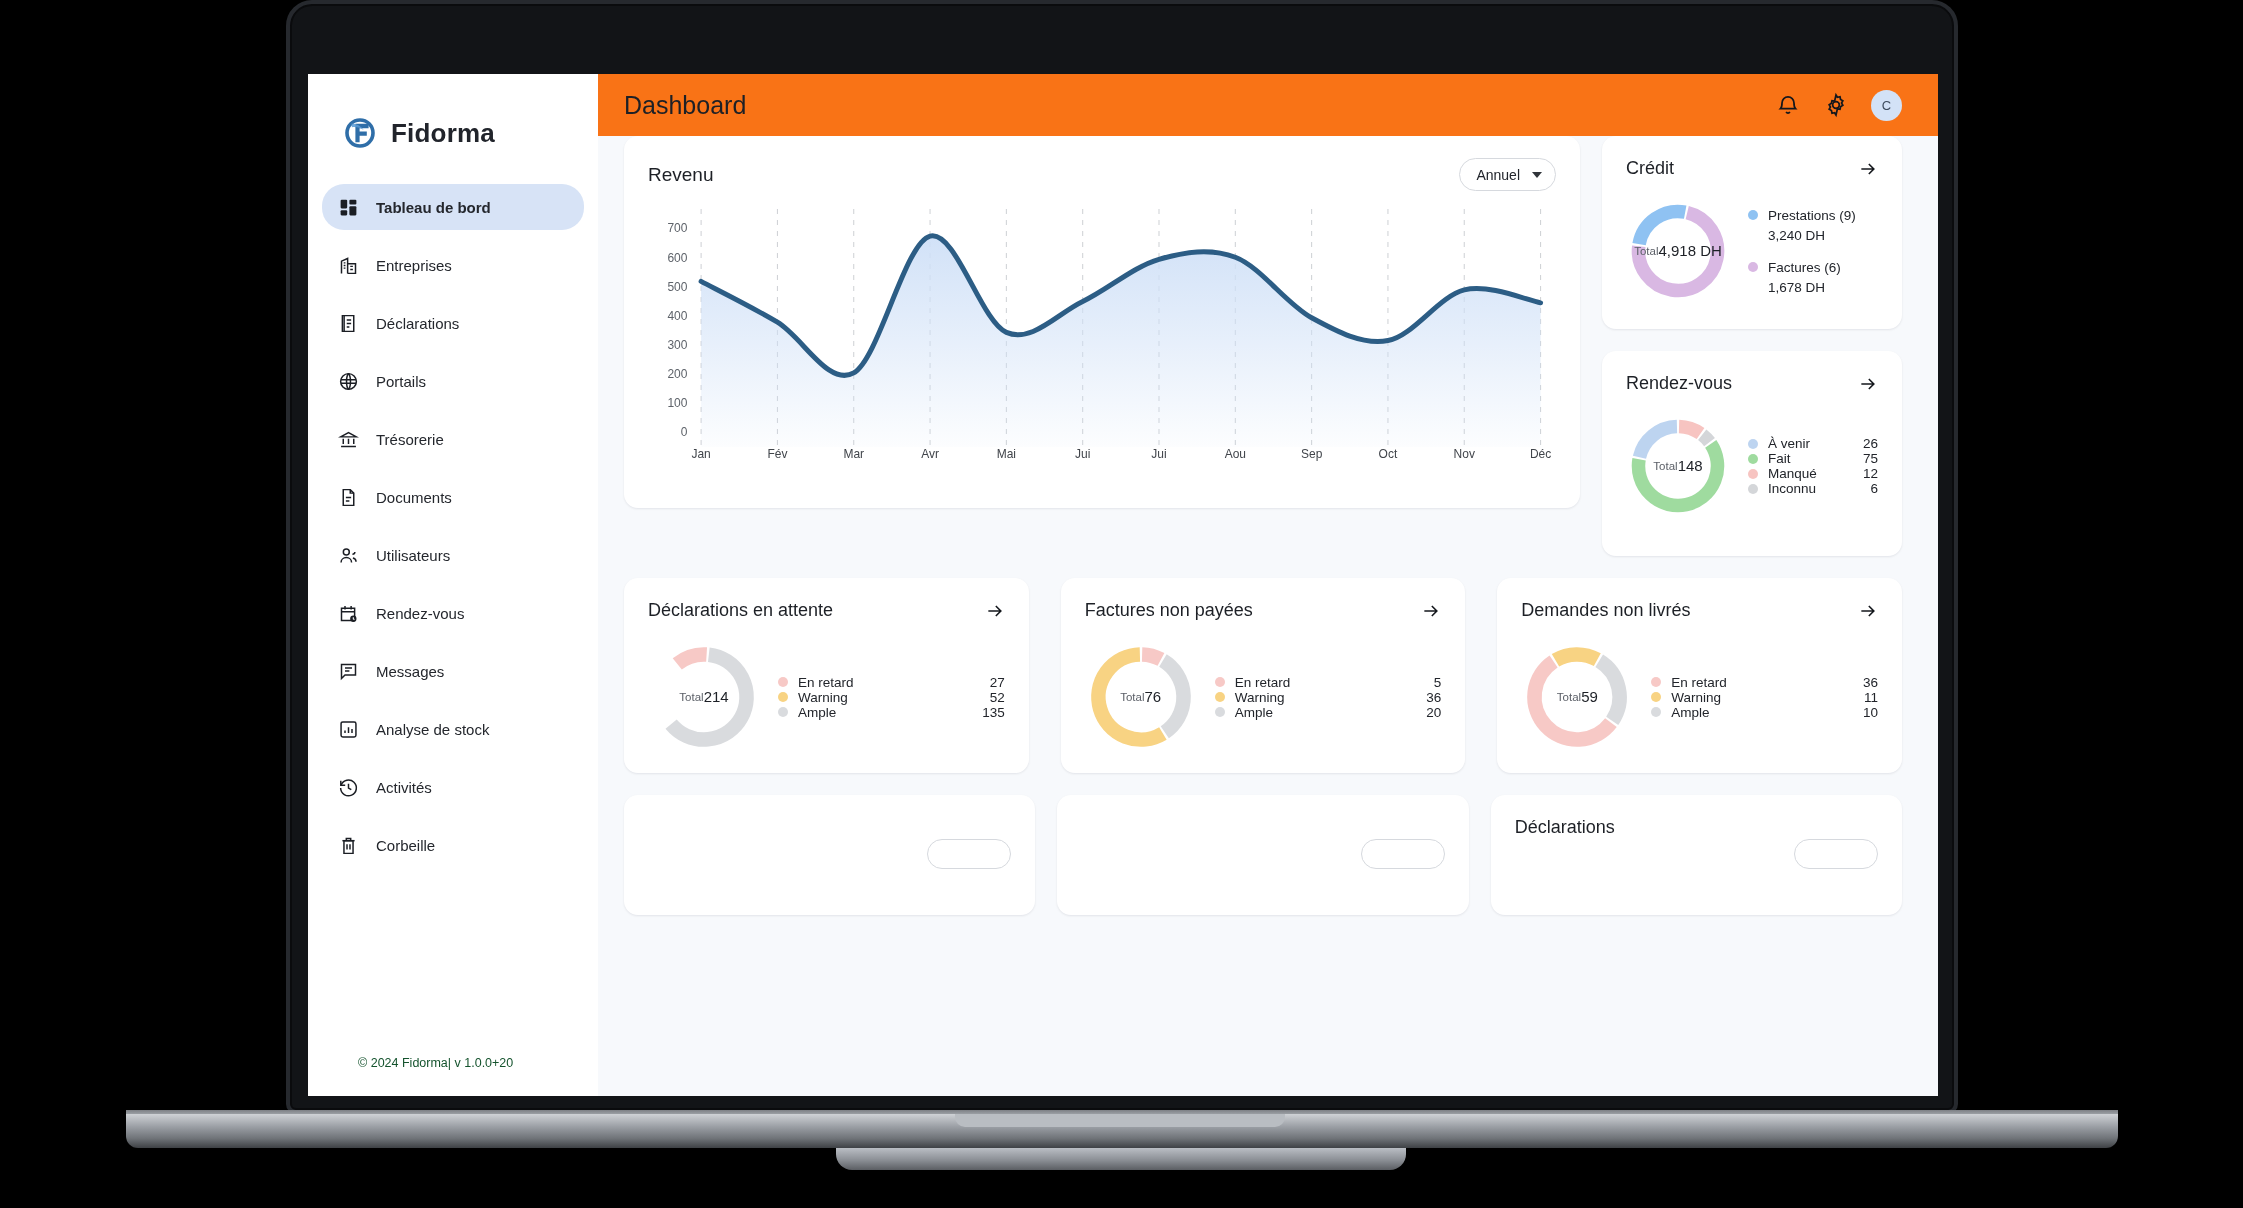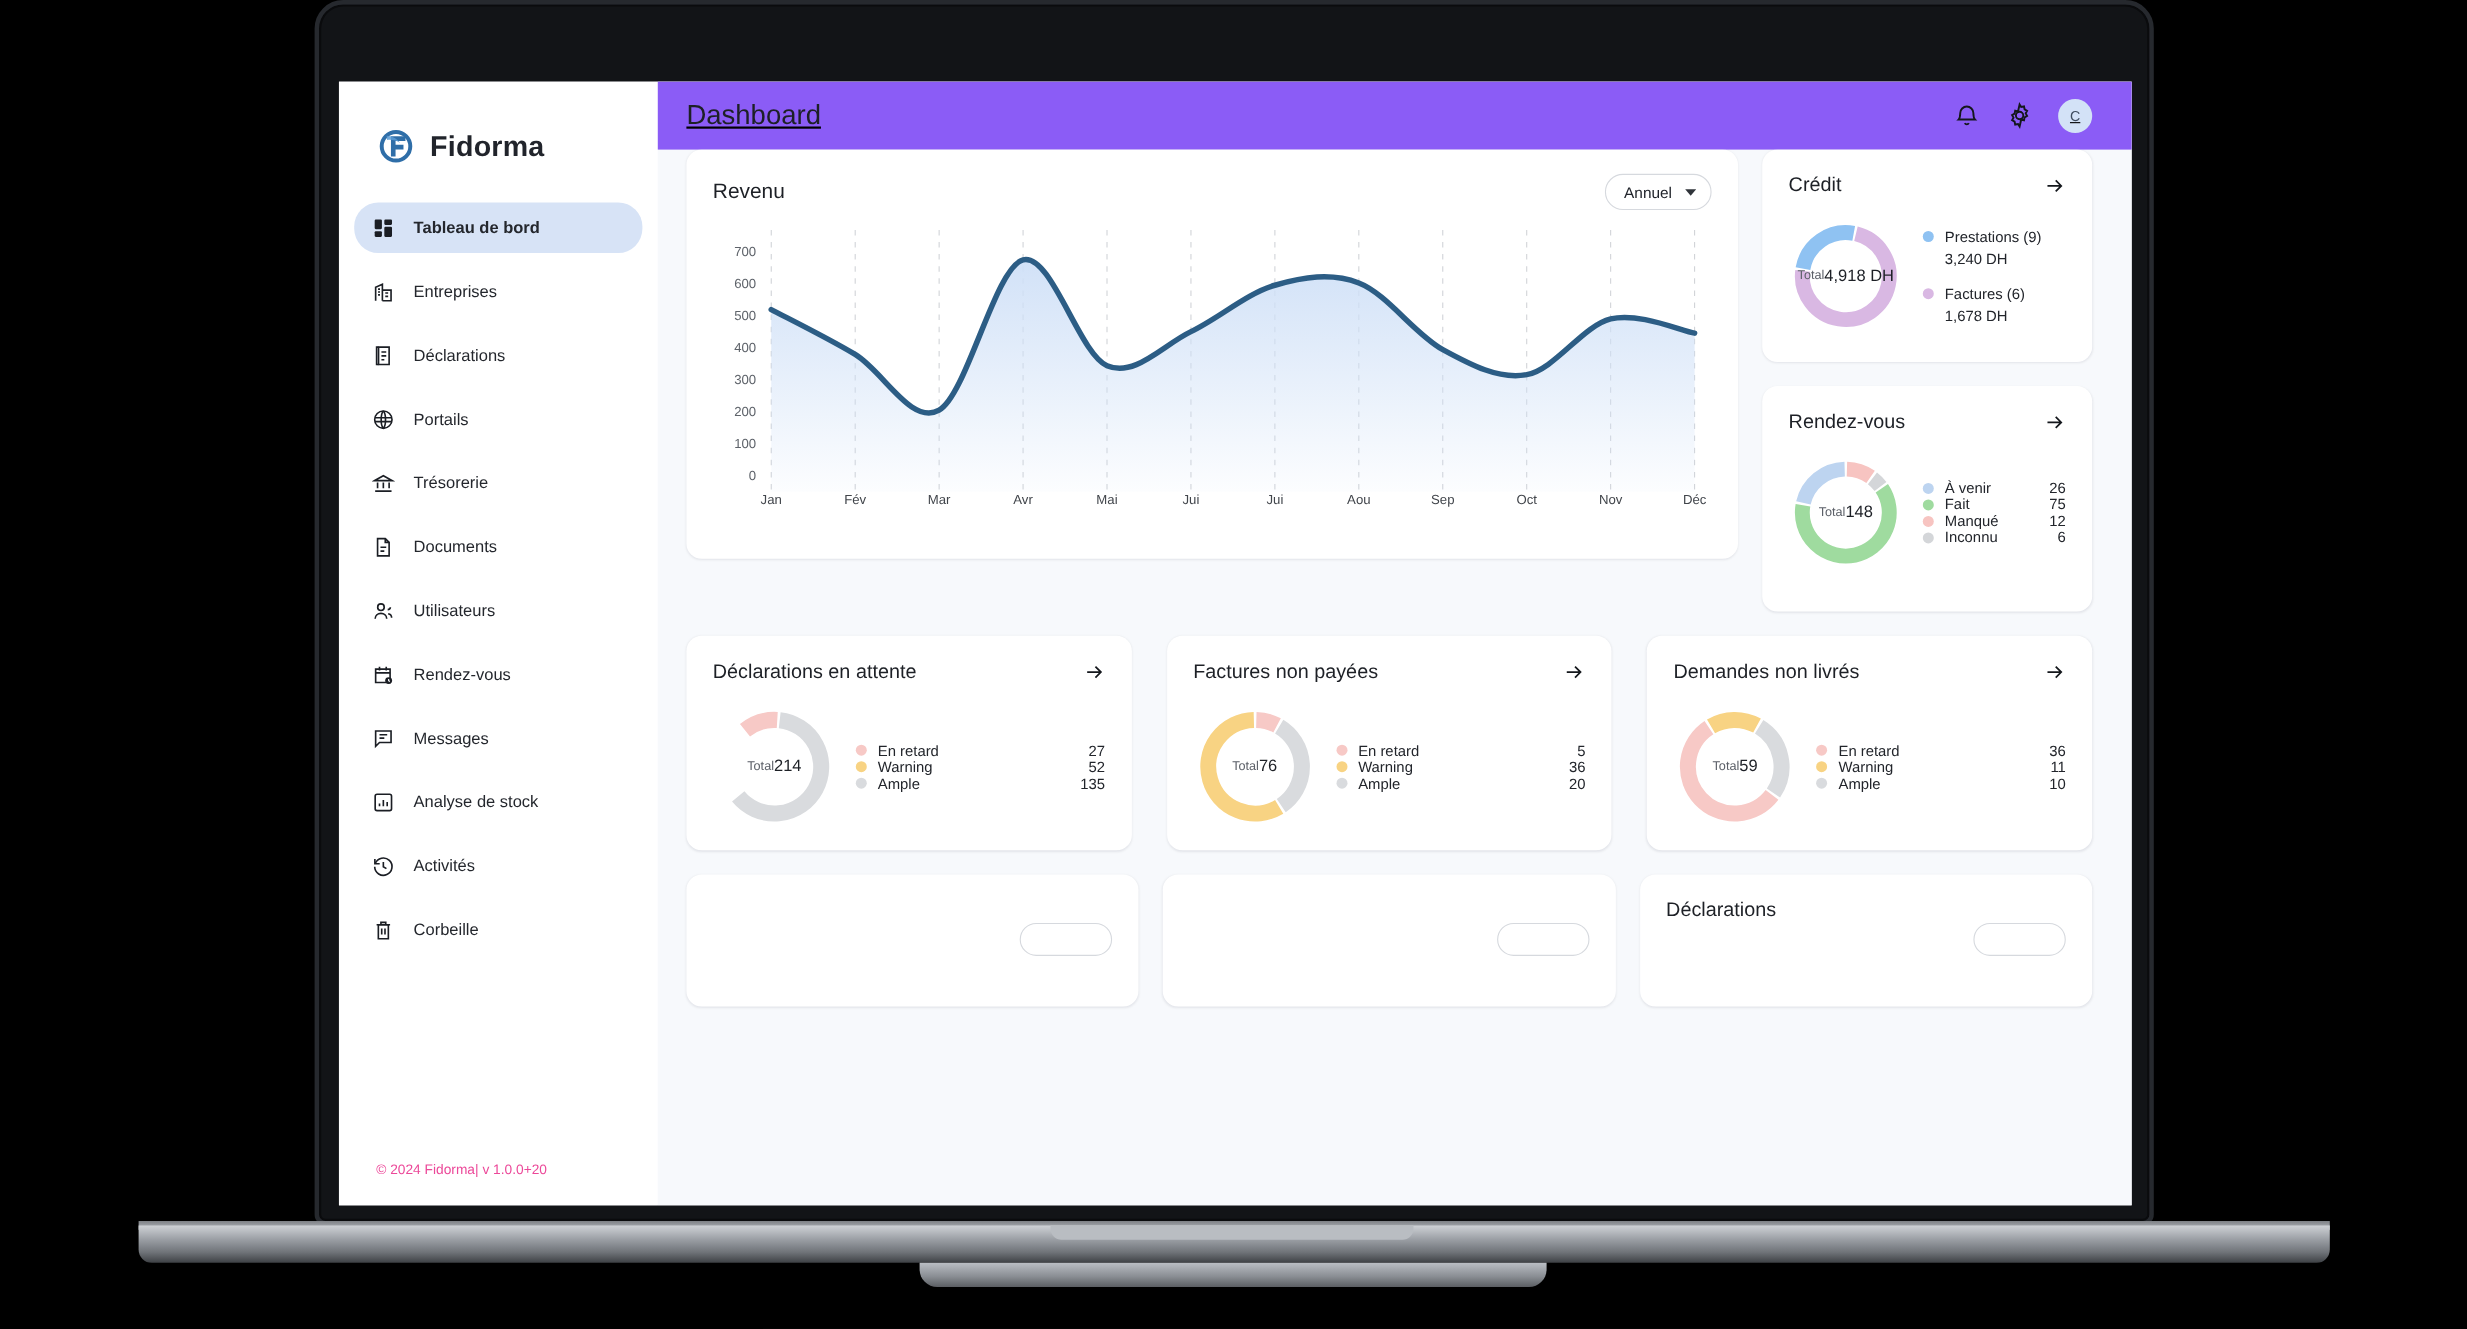--- a/index.html
+++ b/index.html
@@ -58,27 +58,27 @@
   .nav-item {
     display: flex; align-items: center; gap: 17px;
     height: 46px; padding: 0 16px; margin-bottom: 12px;
     border-radius: 22px; cursor: pointer; color: #22252b;
   }
   .nav-item.active { background: #d7e3f6; }
   .nav-item .nav-ico { width: 21px; height: 21px; flex: 0 0 21px; display:block; }
   .nav-item .nav-label { font-size: 15px; color: #24272d; white-space: nowrap; }
   .nav-item.active .nav-label { font-weight: 700; }
 
-  .footer { padding: 0 0 26px 34px; font-size: 12.5px; color: #ec4899; }
+  .footer { padding: 0 0 26px 34px; font-size: 12.5px; color: #14532d; margin-left: 16px; }
 
   
   .main { flex: 1 1 auto; display: flex; flex-direction: column; background: #f7f9fc; min-width: 0; }
   .topbar {
     height: 62px; flex: 0 0 62px; display: flex; align-items: center;
-    padding: 0 36px 0 26px; background: #8b5cf6; text-decoration: underline;
+    padding: 0 36px 0 26px; background: #f97316;
   }
   .page-title { font-size: 25px; color: #1d2026; font-weight: 400; }
   .topbar-actions { margin-left: auto; display: flex; align-items: center; gap: 22px; }
   .icon-btn { width: 26px; height: 26px; cursor: pointer; display:block; }
   .avatar {
     width: 31px; height: 31px; border-radius: 50%; background: #d3e2f7;
     display: flex; align-items: center; justify-content: center;
     font-size: 13px; color: #3e4c5e; cursor: pointer;
   }
 

